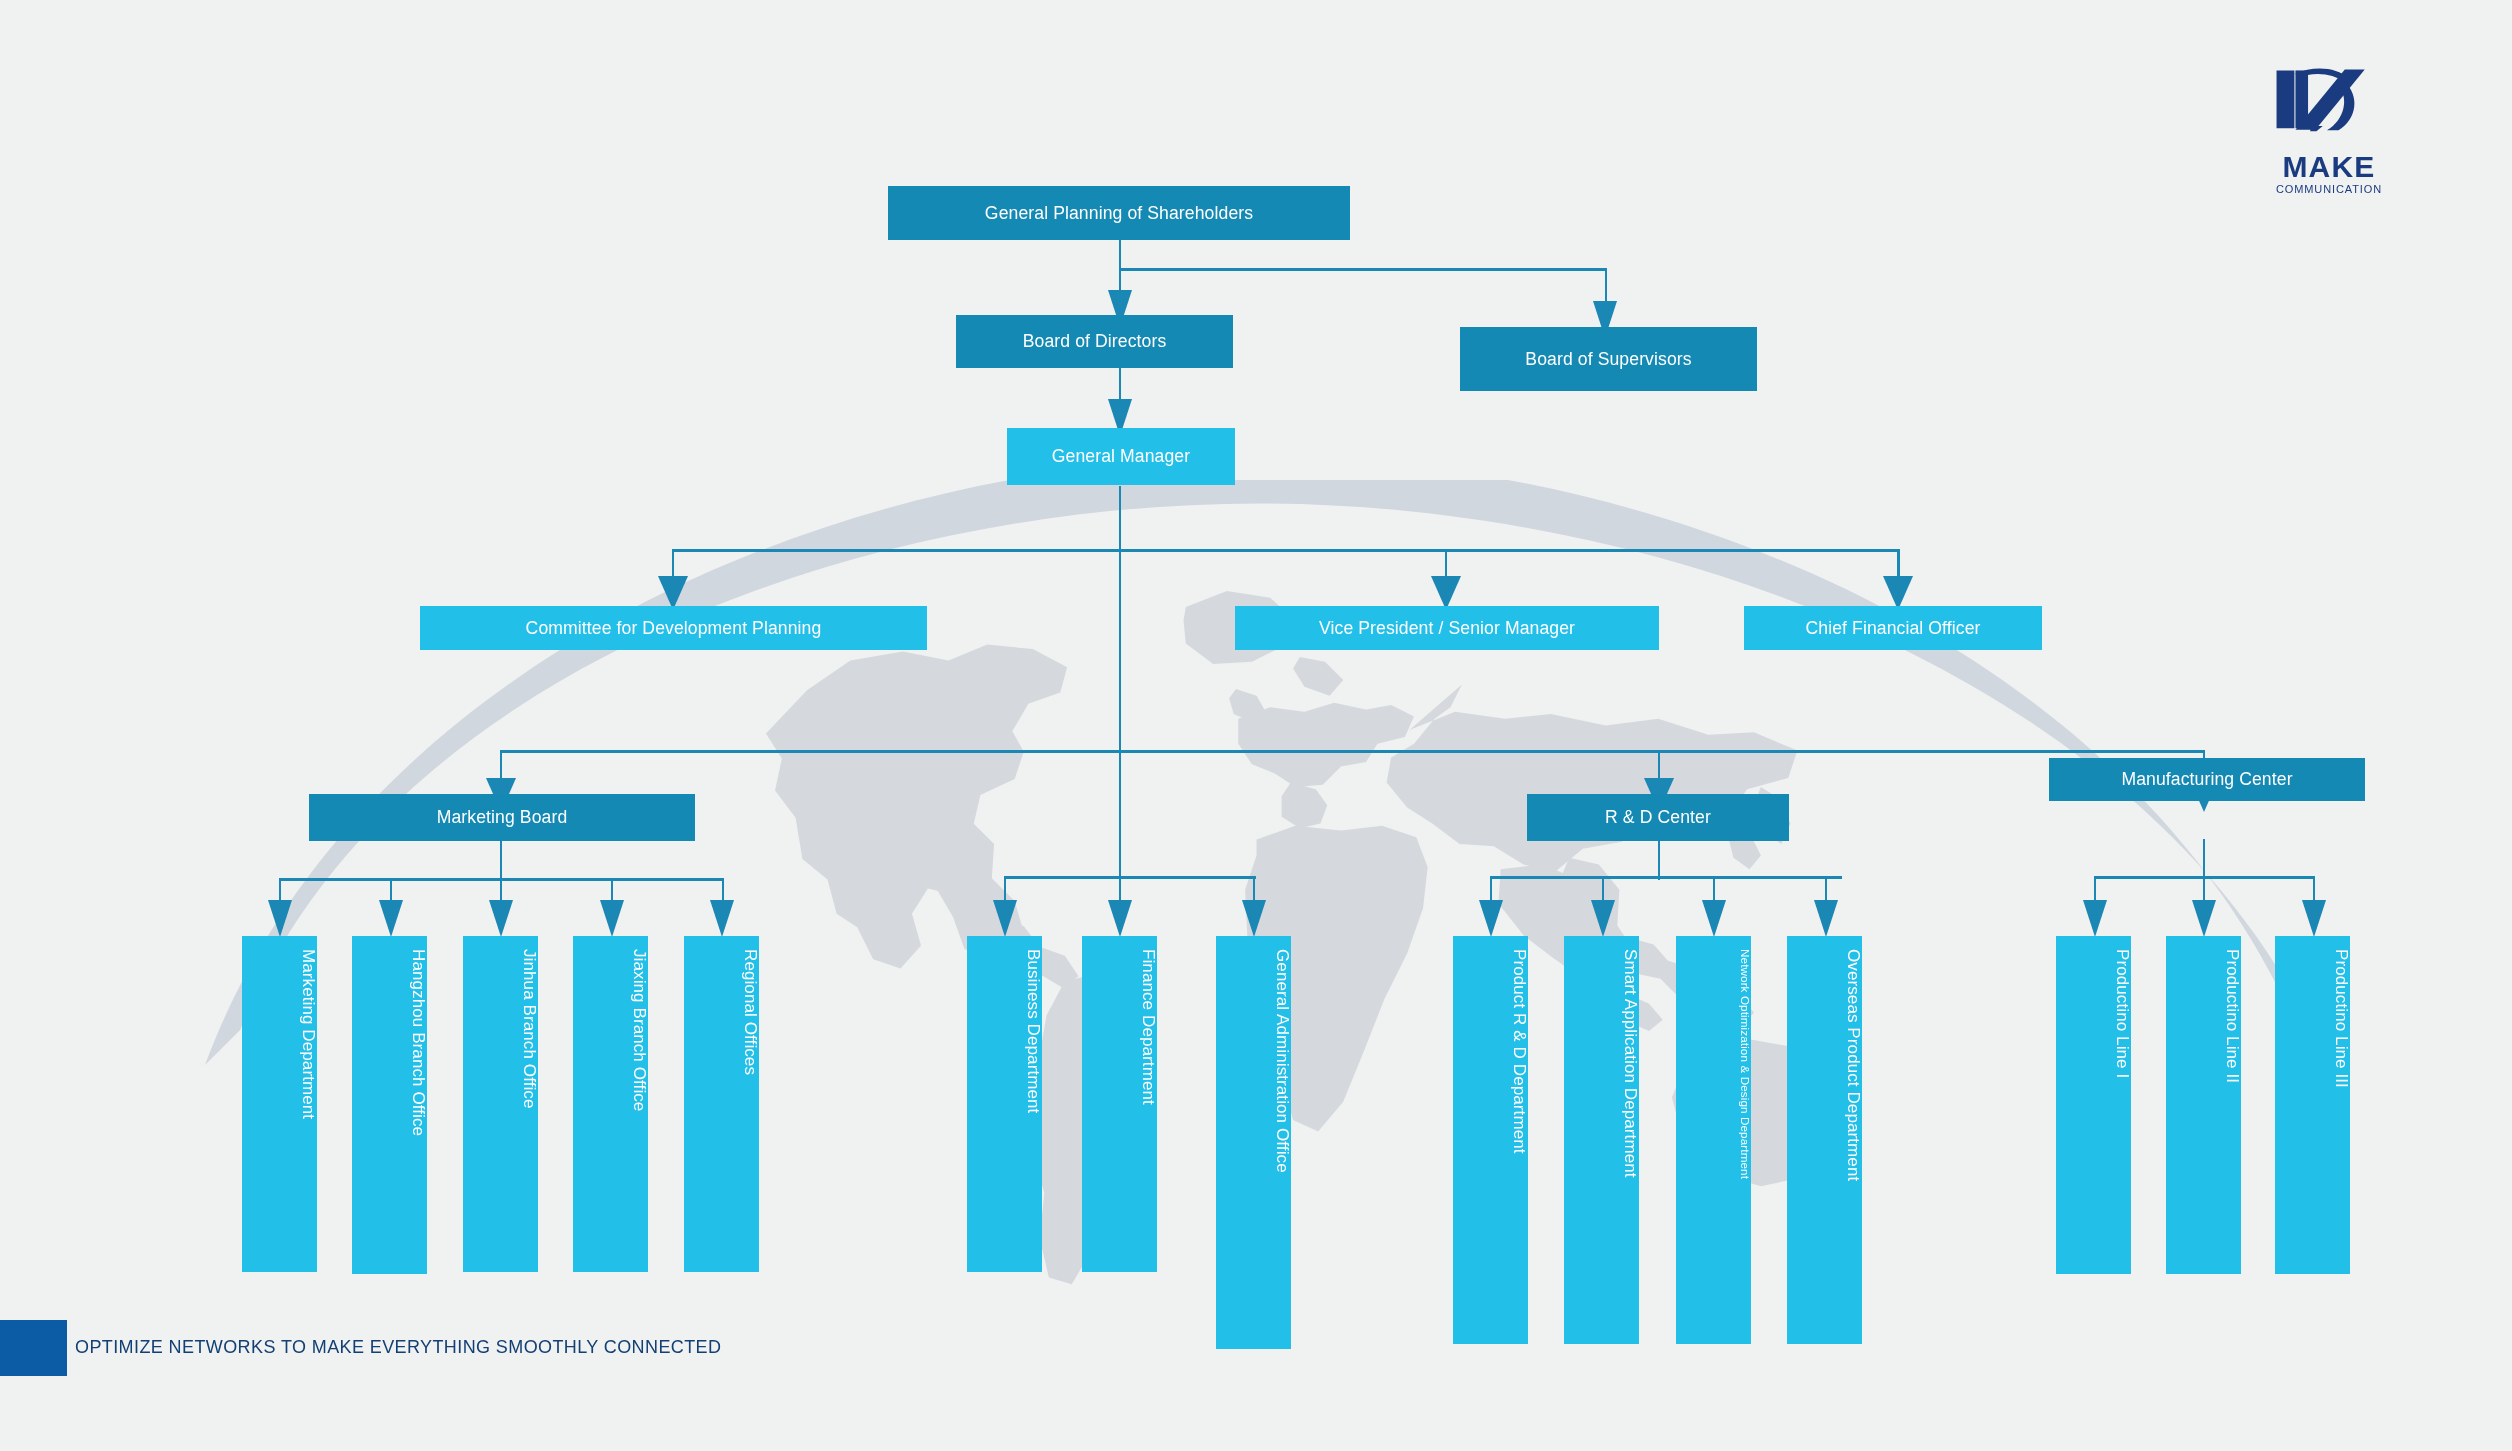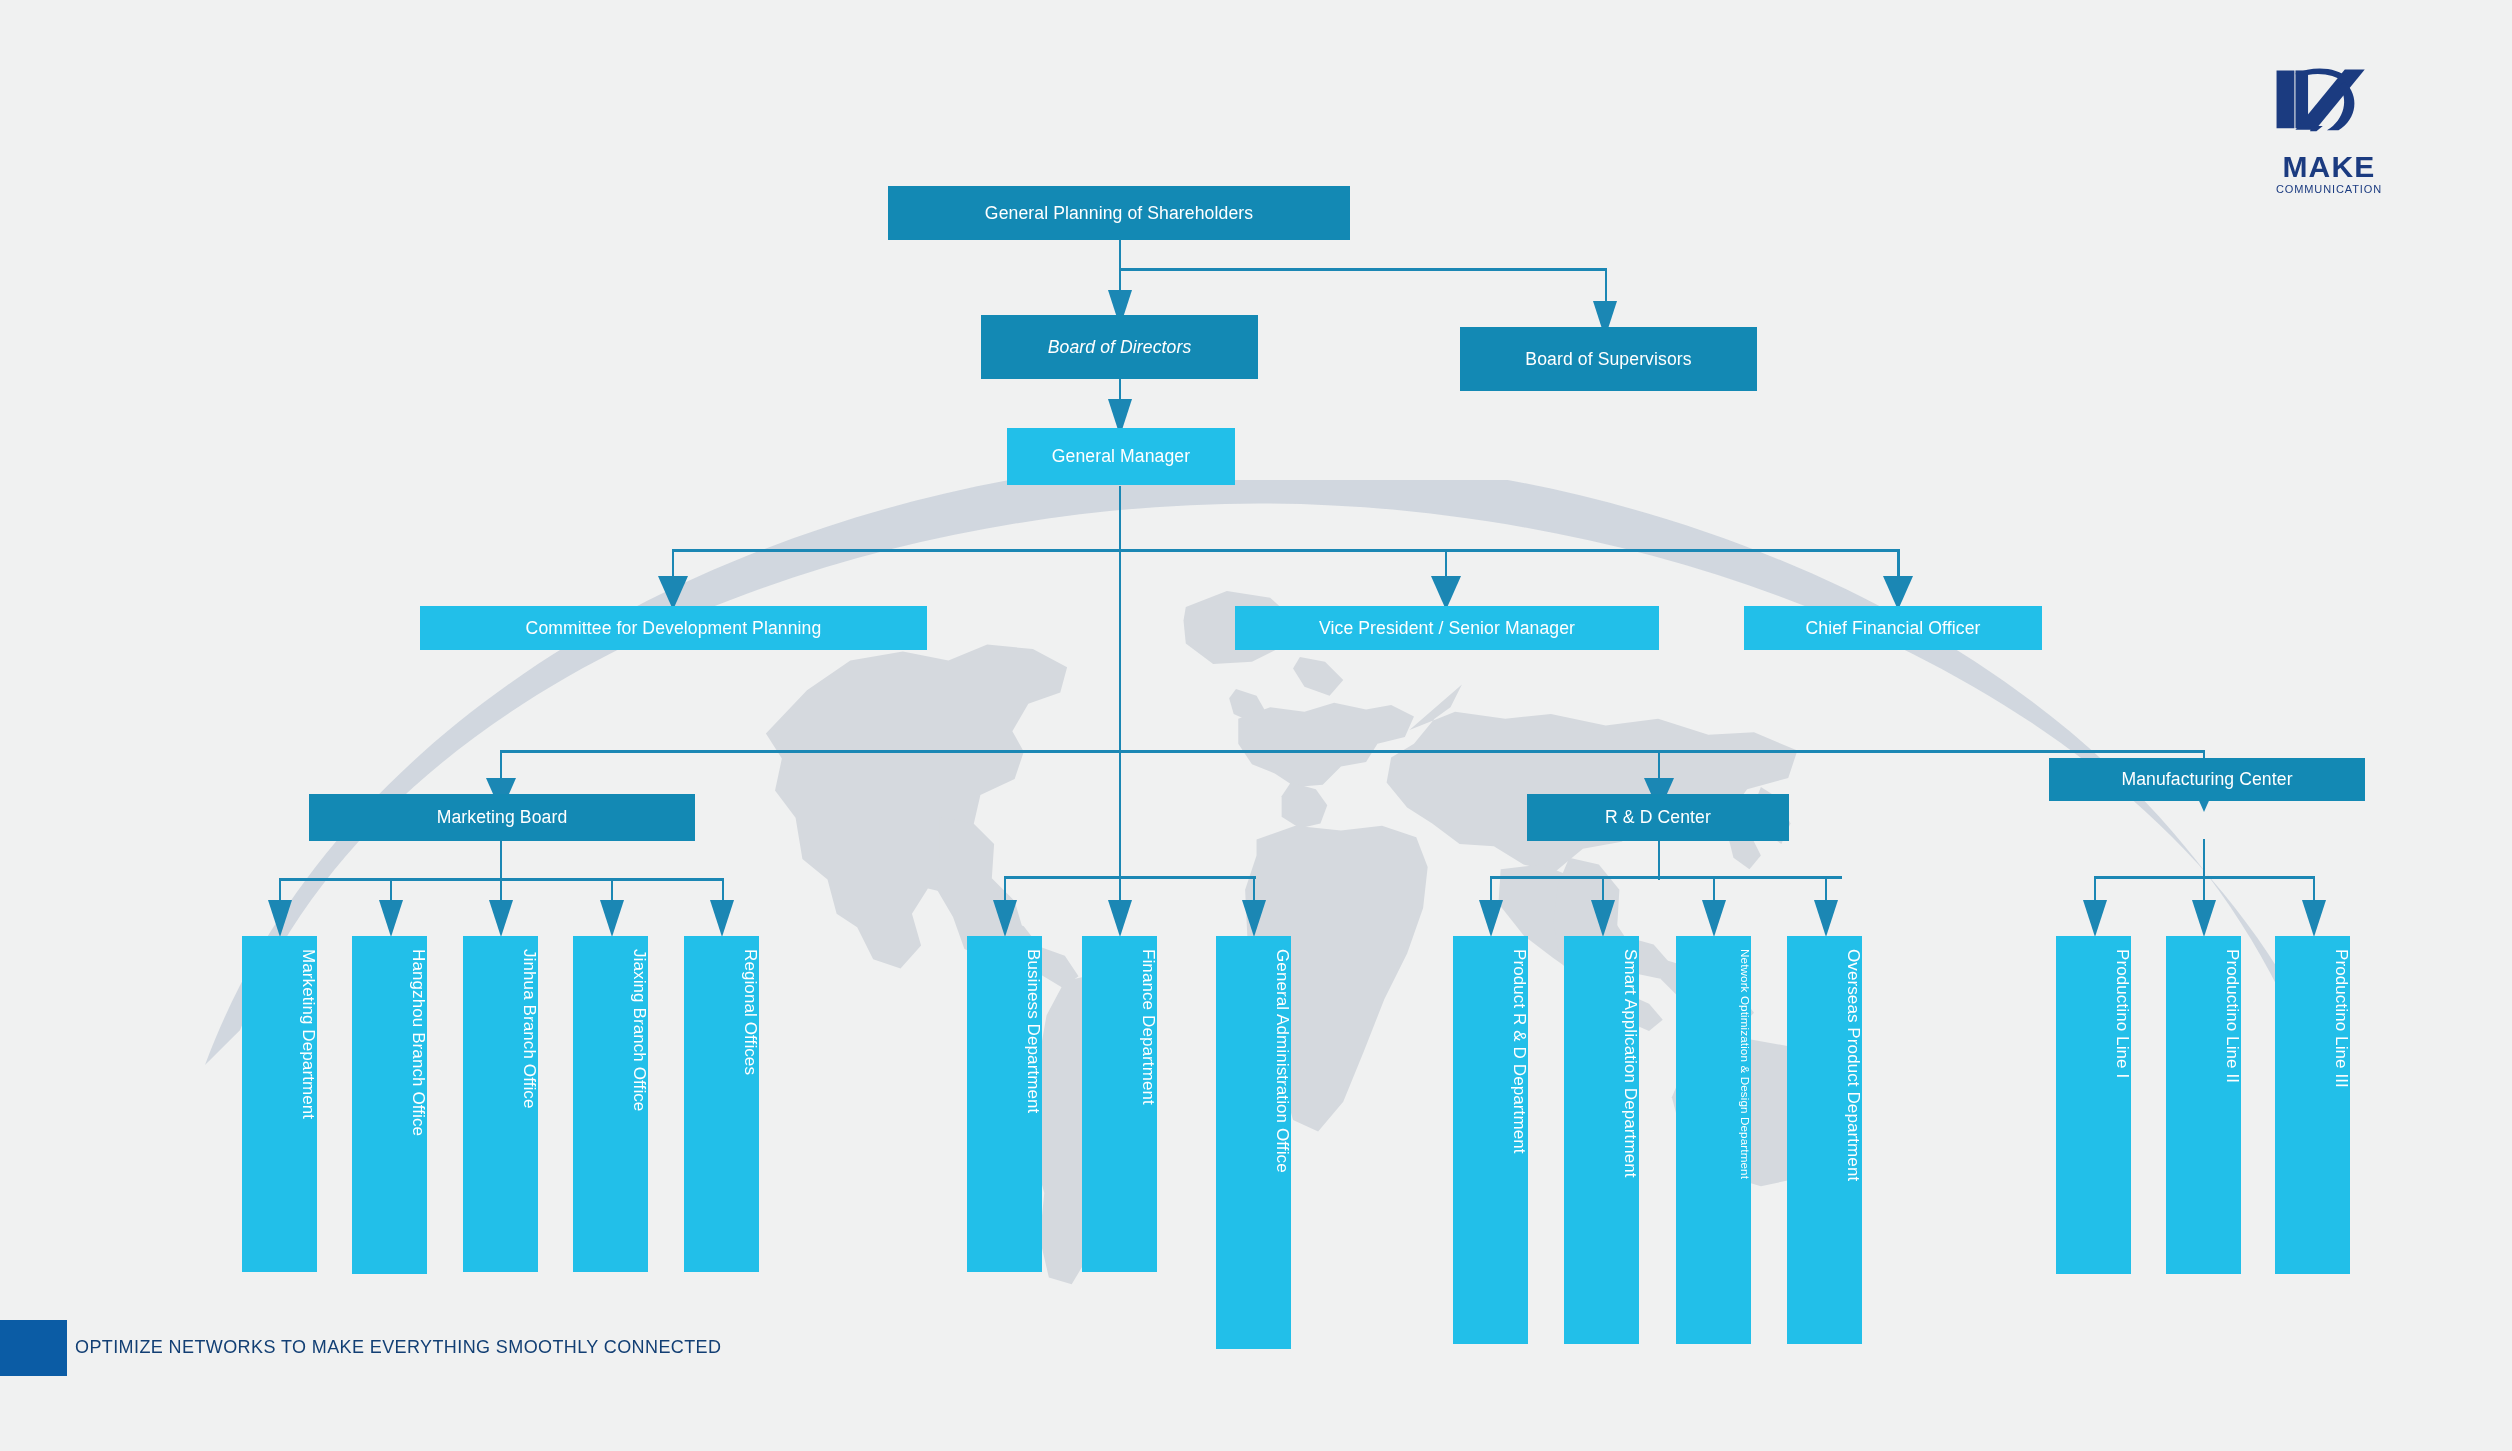--- a/index.html
+++ b/index.html
@@ -239,21 +239,21 @@
   <div class="hline" style="left:2094px; top:876px; width:221px;"></div>
   <div class="vline" style="left:2094px; top:876px; height:26px;"></div>
   <div class="arrow" style="left:2083px; top:900px;"></div>
   <div class="vline" style="left:2203px; top:876px; height:26px;"></div>
   <div class="arrow" style="left:2192px; top:900px;"></div>
   <div class="vline" style="left:2313px; top:876px; height:26px;"></div>
   <div class="arrow" style="left:2302px; top:900px;"></div>
 
   <div class="node h dark" style="left:888px; top:186px; width:462px; height:54px;">General Planning of Shareholders</div>
 
-  <div class="node h dark" style="left:981px; top:315px; width:277px; height:64px;font-style:italic;">Board of Directors</div>
+  <div class="node h dark" style="left:956px; top:315px; width:277px; height:53px;">Board of Directors</div>
   <div class="node h dark" style="left:1460px; top:327px; width:297px; height:64px;">Board of Supervisors</div>
 
   <div class="node h light" style="left:1007px; top:428px; width:228px; height:57px;">General Manager</div>
 
   <div class="node h light" style="left:420px; top:606px; width:507px; height:44px;">Committee for Development Planning</div>
   <div class="node h light" style="left:1235px; top:606px; width:424px; height:44px;">Vice President / Senior Manager</div>
   <div class="node h light" style="left:1744px; top:606px; width:298px; height:44px;text-align:center;">Chief Financial Officer</div>
 
   <div class="node h dark" style="left:309px; top:794px; width:386px; height:47px;">Marketing Board</div>
   <div class="node h dark" style="left:1527px; top:794px; width:262px; height:47px;">R &amp; D Center</div>

